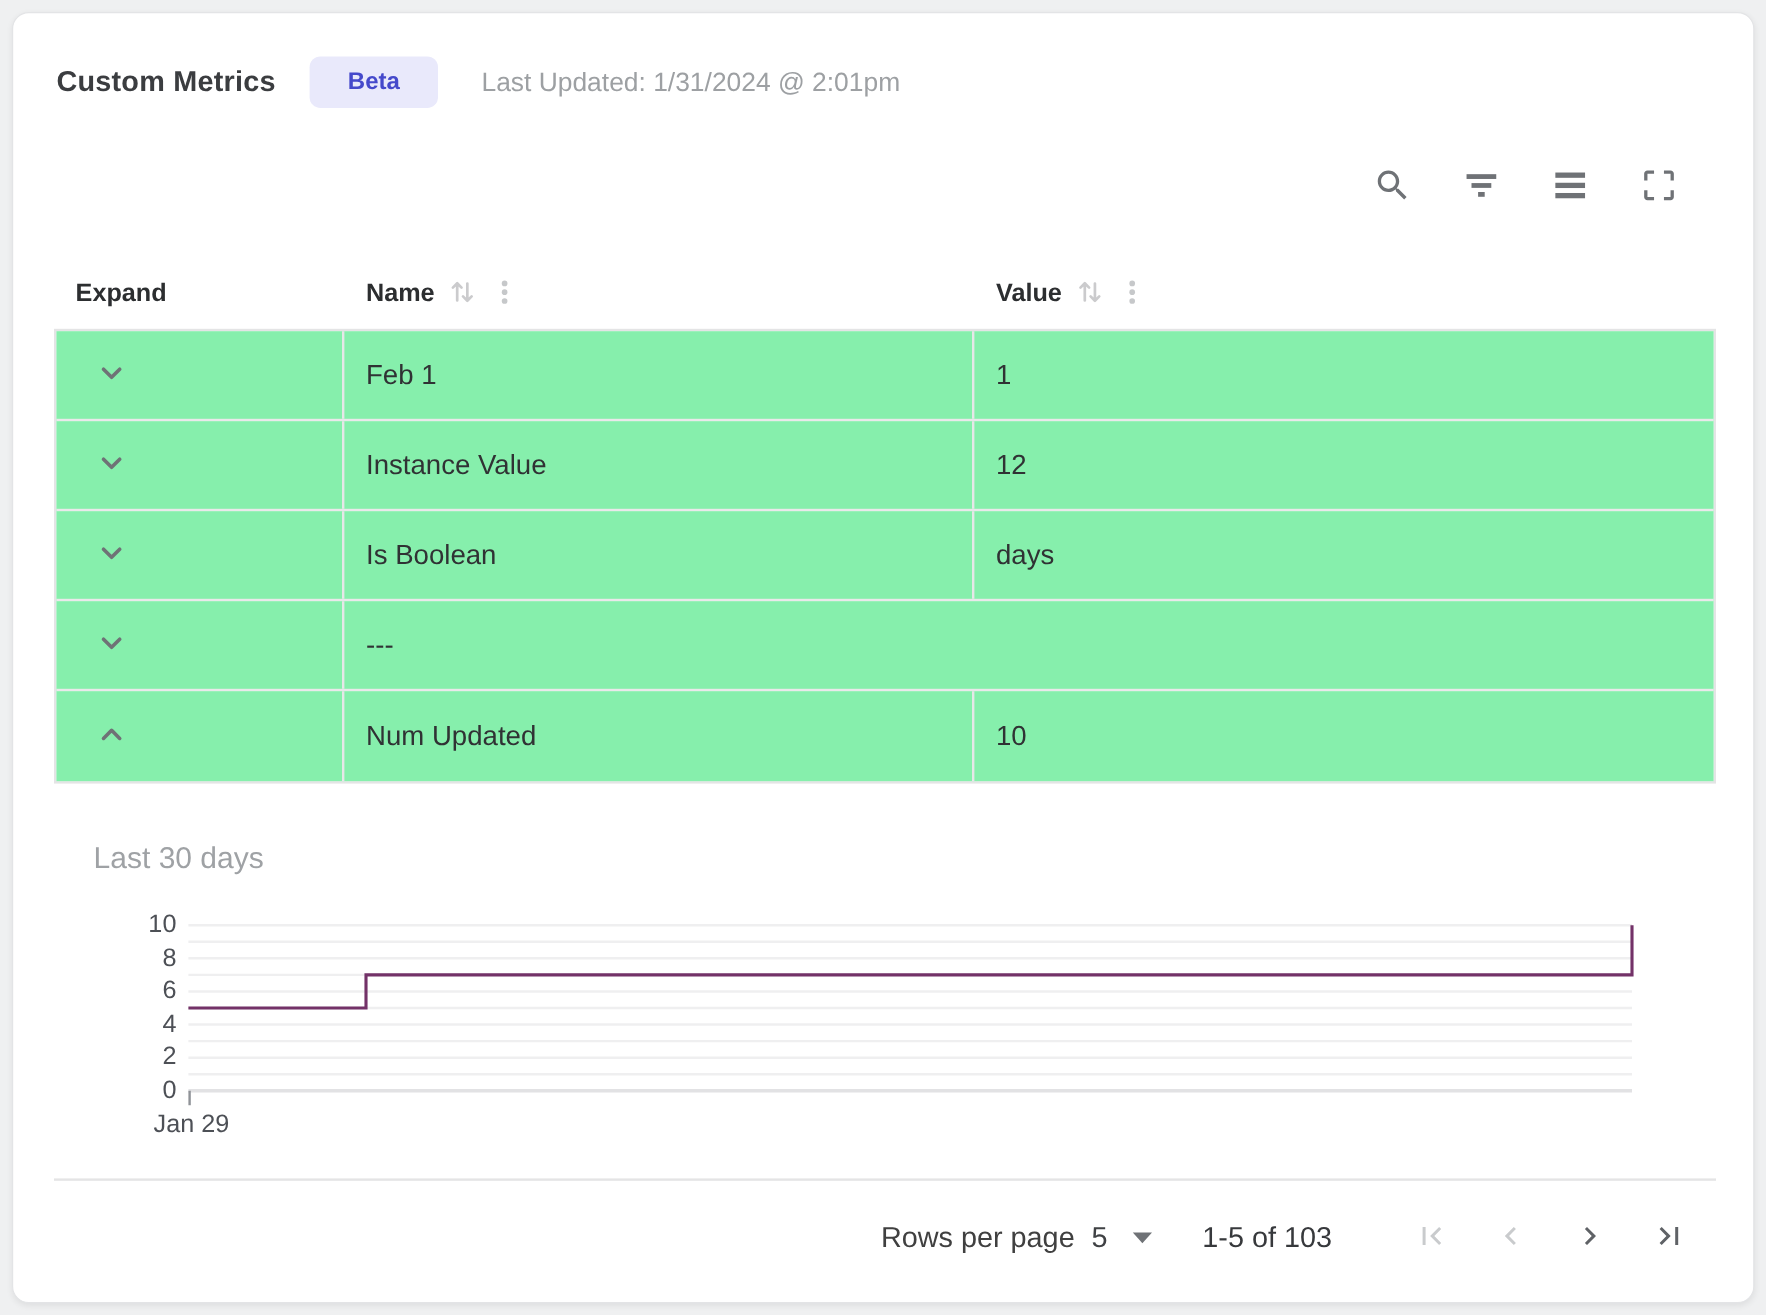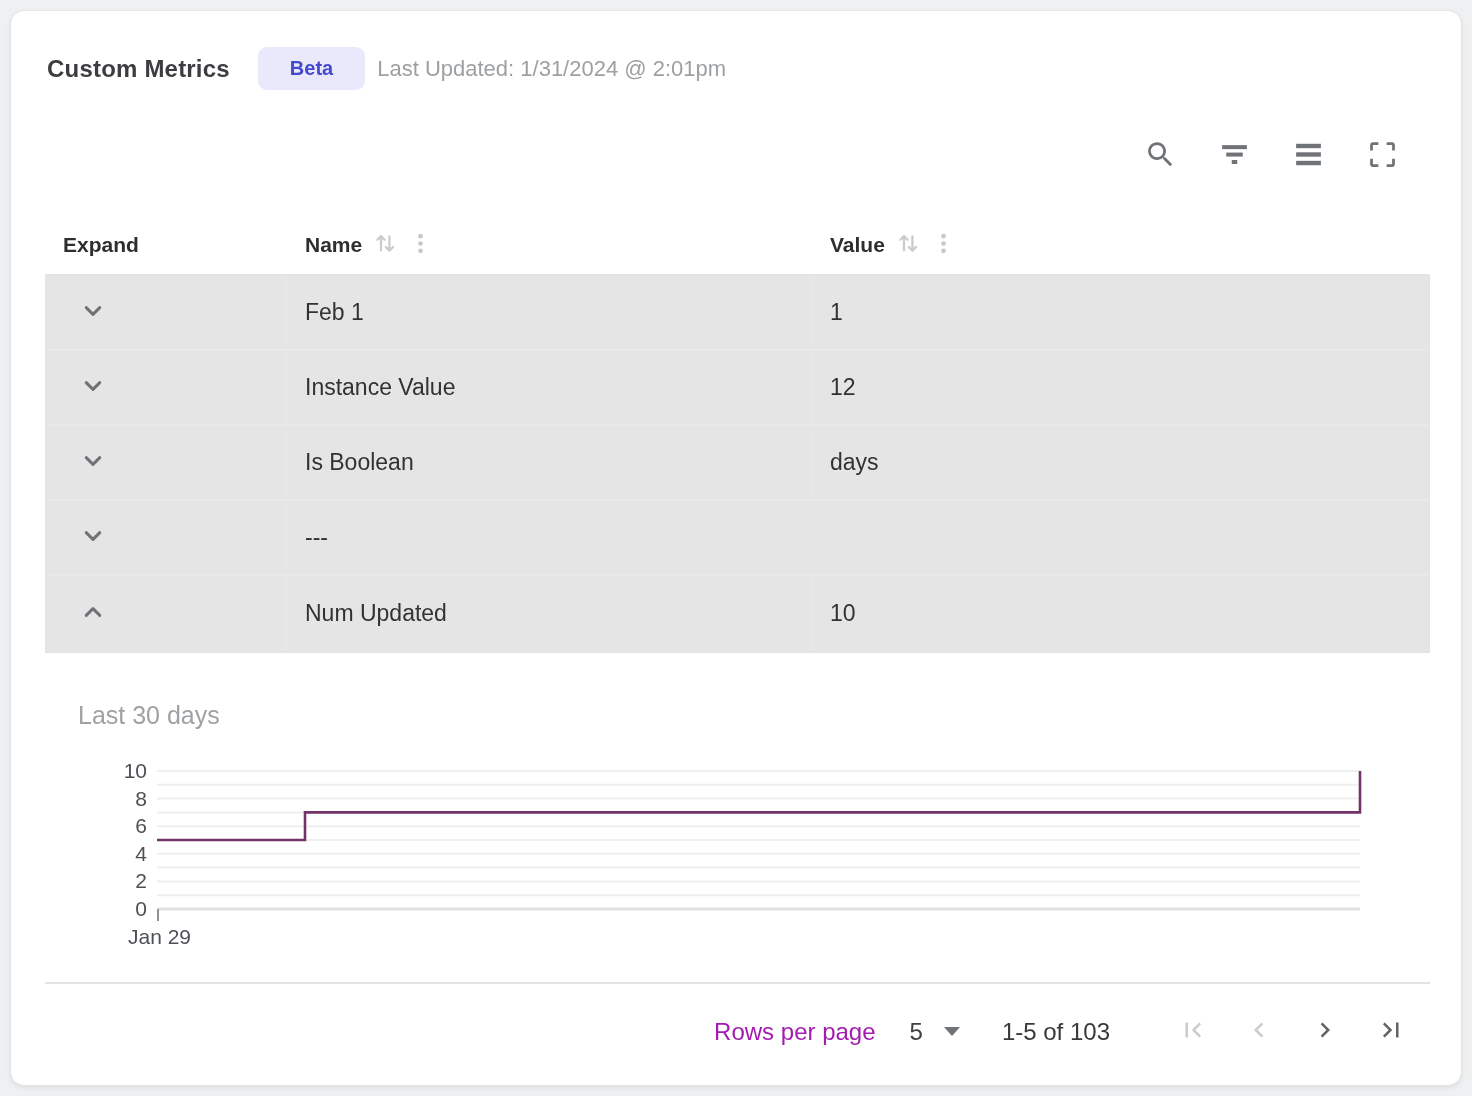--- a/index.html
+++ b/index.html
@@ -19,37 +19,37 @@
     box-shadow:0 2px 5px rgba(0,0,0,.07);
     overflow:hidden;
   }
   
   .header { display:flex; align-items:center; padding:36px 36px 0 36px; }
   .title { font-size:24px; font-weight:700; color:#3b3d40; letter-spacing:.2px; }
   .badge {
     margin-left:28px; background:#e9e9fb; color:#4549cb;
     font-size:20px; font-weight:700; padding:10px 32px; border-radius:9px;
   }
-  .updated { margin-left:12px; color:#9da0a3; font-size:22px; }
+  .updated { margin-left:36px; color:#9da0a3; font-size:22px; }
   
   .toolbar { display:flex; justify-content:flex-end; align-items:center; gap:38px; padding:46px 61px 0 0; }
   .icon-btn { background:none; border:none; cursor:pointer; width:36px; height:36px;
     display:flex; align-items:center; justify-content:center; color:#6f7276; }
   .icon-btn svg { display:block; }
   
   .table { margin:44px 31px 0 34px; }
   .thead { display:flex; align-items:center; height:58px; }
   .th { display:flex; align-items:center; padding-left:18px; font-size:21px; font-weight:700; color:#2c2e30; }
   .th .sort { margin-left:10px; }
   .th .kebab { margin-left:8px; background:none; border:none; cursor:pointer; display:flex; align-items:center; }
   .col-expand { width:242px; }
   .col-name   { width:525px; }
   .col-value  { flex:1; }
   .tbody { border:2px solid #e4e4e5; }
-  .tr { display:flex; height:75px; border-bottom:2px solid #e9e9ea; background:#e5e5e5; }
+  .tr { display:flex; height:75px; border-bottom:2px solid #e9e9ea; background:#86efac; }
   .tr:last-child { border-bottom:none; }
   .td { display:flex; align-items:center; padding-left:18px; font-size:23px; color:#303234; }
   .td-expand { width:240px; border-right:2px solid #e7e7e8; padding-left:28px; }
   .td-name { width:525px; border-right:2px solid #e7e7e8; }
   .td-value { flex:1; }
   .expand-btn { background:none; border:none; cursor:pointer; width:36px; height:36px;
     display:flex; align-items:center; justify-content:center; }
   
   .detail { padding-top:48px; }
   .detail-title { margin-left:67px; font-size:25px; color:#9fa2a5; }
@@ -61,21 +61,21 @@
   .plot svg { position:absolute; left:0; top:0; overflow:visible; }
   .xlabel { position:absolute; left:0; top:155px; transform:translateX(-46%);
     font-size:21px; color:#4d5056; white-space:nowrap; }
   
   .footer {
     position:absolute; left:34px; right:31px; bottom:0; height:103px;
     border-top:2px solid #e4e4e5;
     display:flex; align-items:center; justify-content:flex-end;
     padding-right:16px; padding-bottom:6px;
   }
-  .rpp-label { color:#a21caf; font-size:24px; margin-right:34px; }
+  .rpp-label { color:#404040; font-size:24px; margin-right:14px; }
   .rpp-select { display:flex; align-items:center; gap:21px; background:none; border:none;
     cursor:pointer; font-size:24px; color:#3f4144; font-family:inherit; margin-right:42px; }
   .caret { width:0; height:0; border-left:8px solid transparent; border-right:8px solid transparent;
     border-top:9px solid #6f7276; }
   .range { font-size:24px; color:#37393c; margin-right:40px; }
   .nav-btn { background:none; border:none; width:46px; height:46px; cursor:pointer;
     display:flex; align-items:center; justify-content:center; margin-left:20px; }
   .nav-btn.enabled { color:#5f6266; }
   .nav-btn.disabled { color:#c9cbcd; cursor:default; }
 </style>

